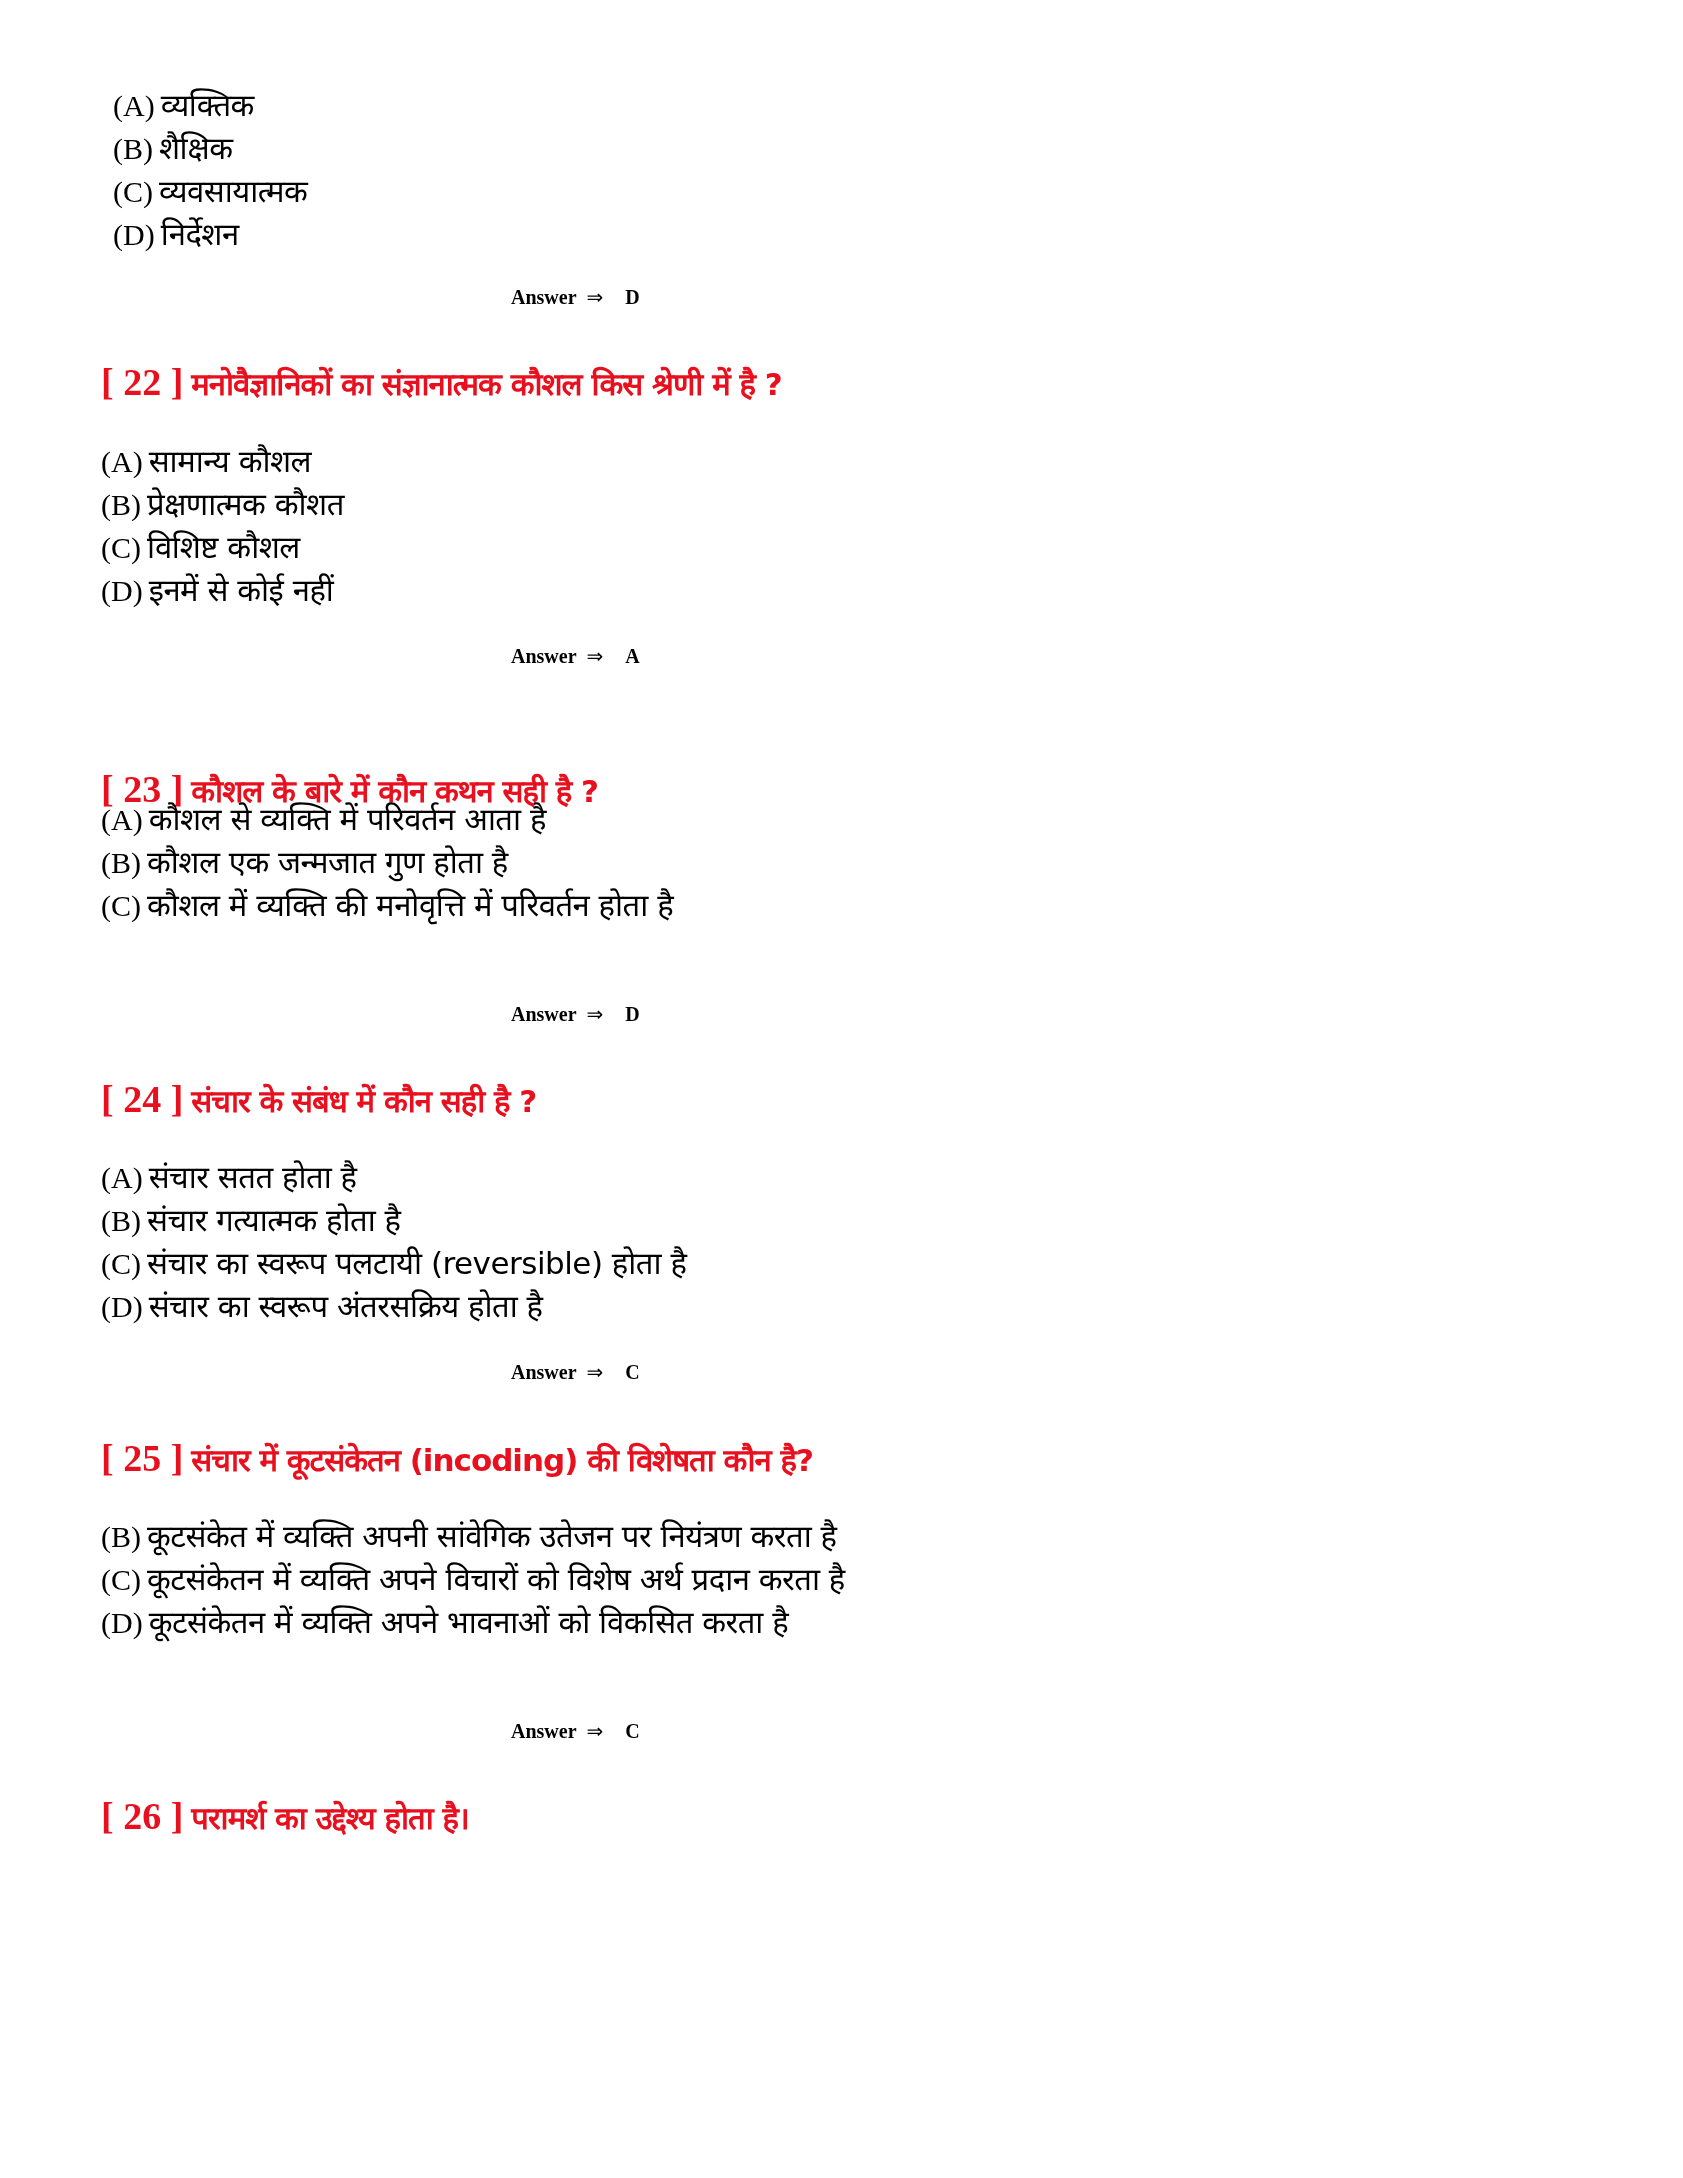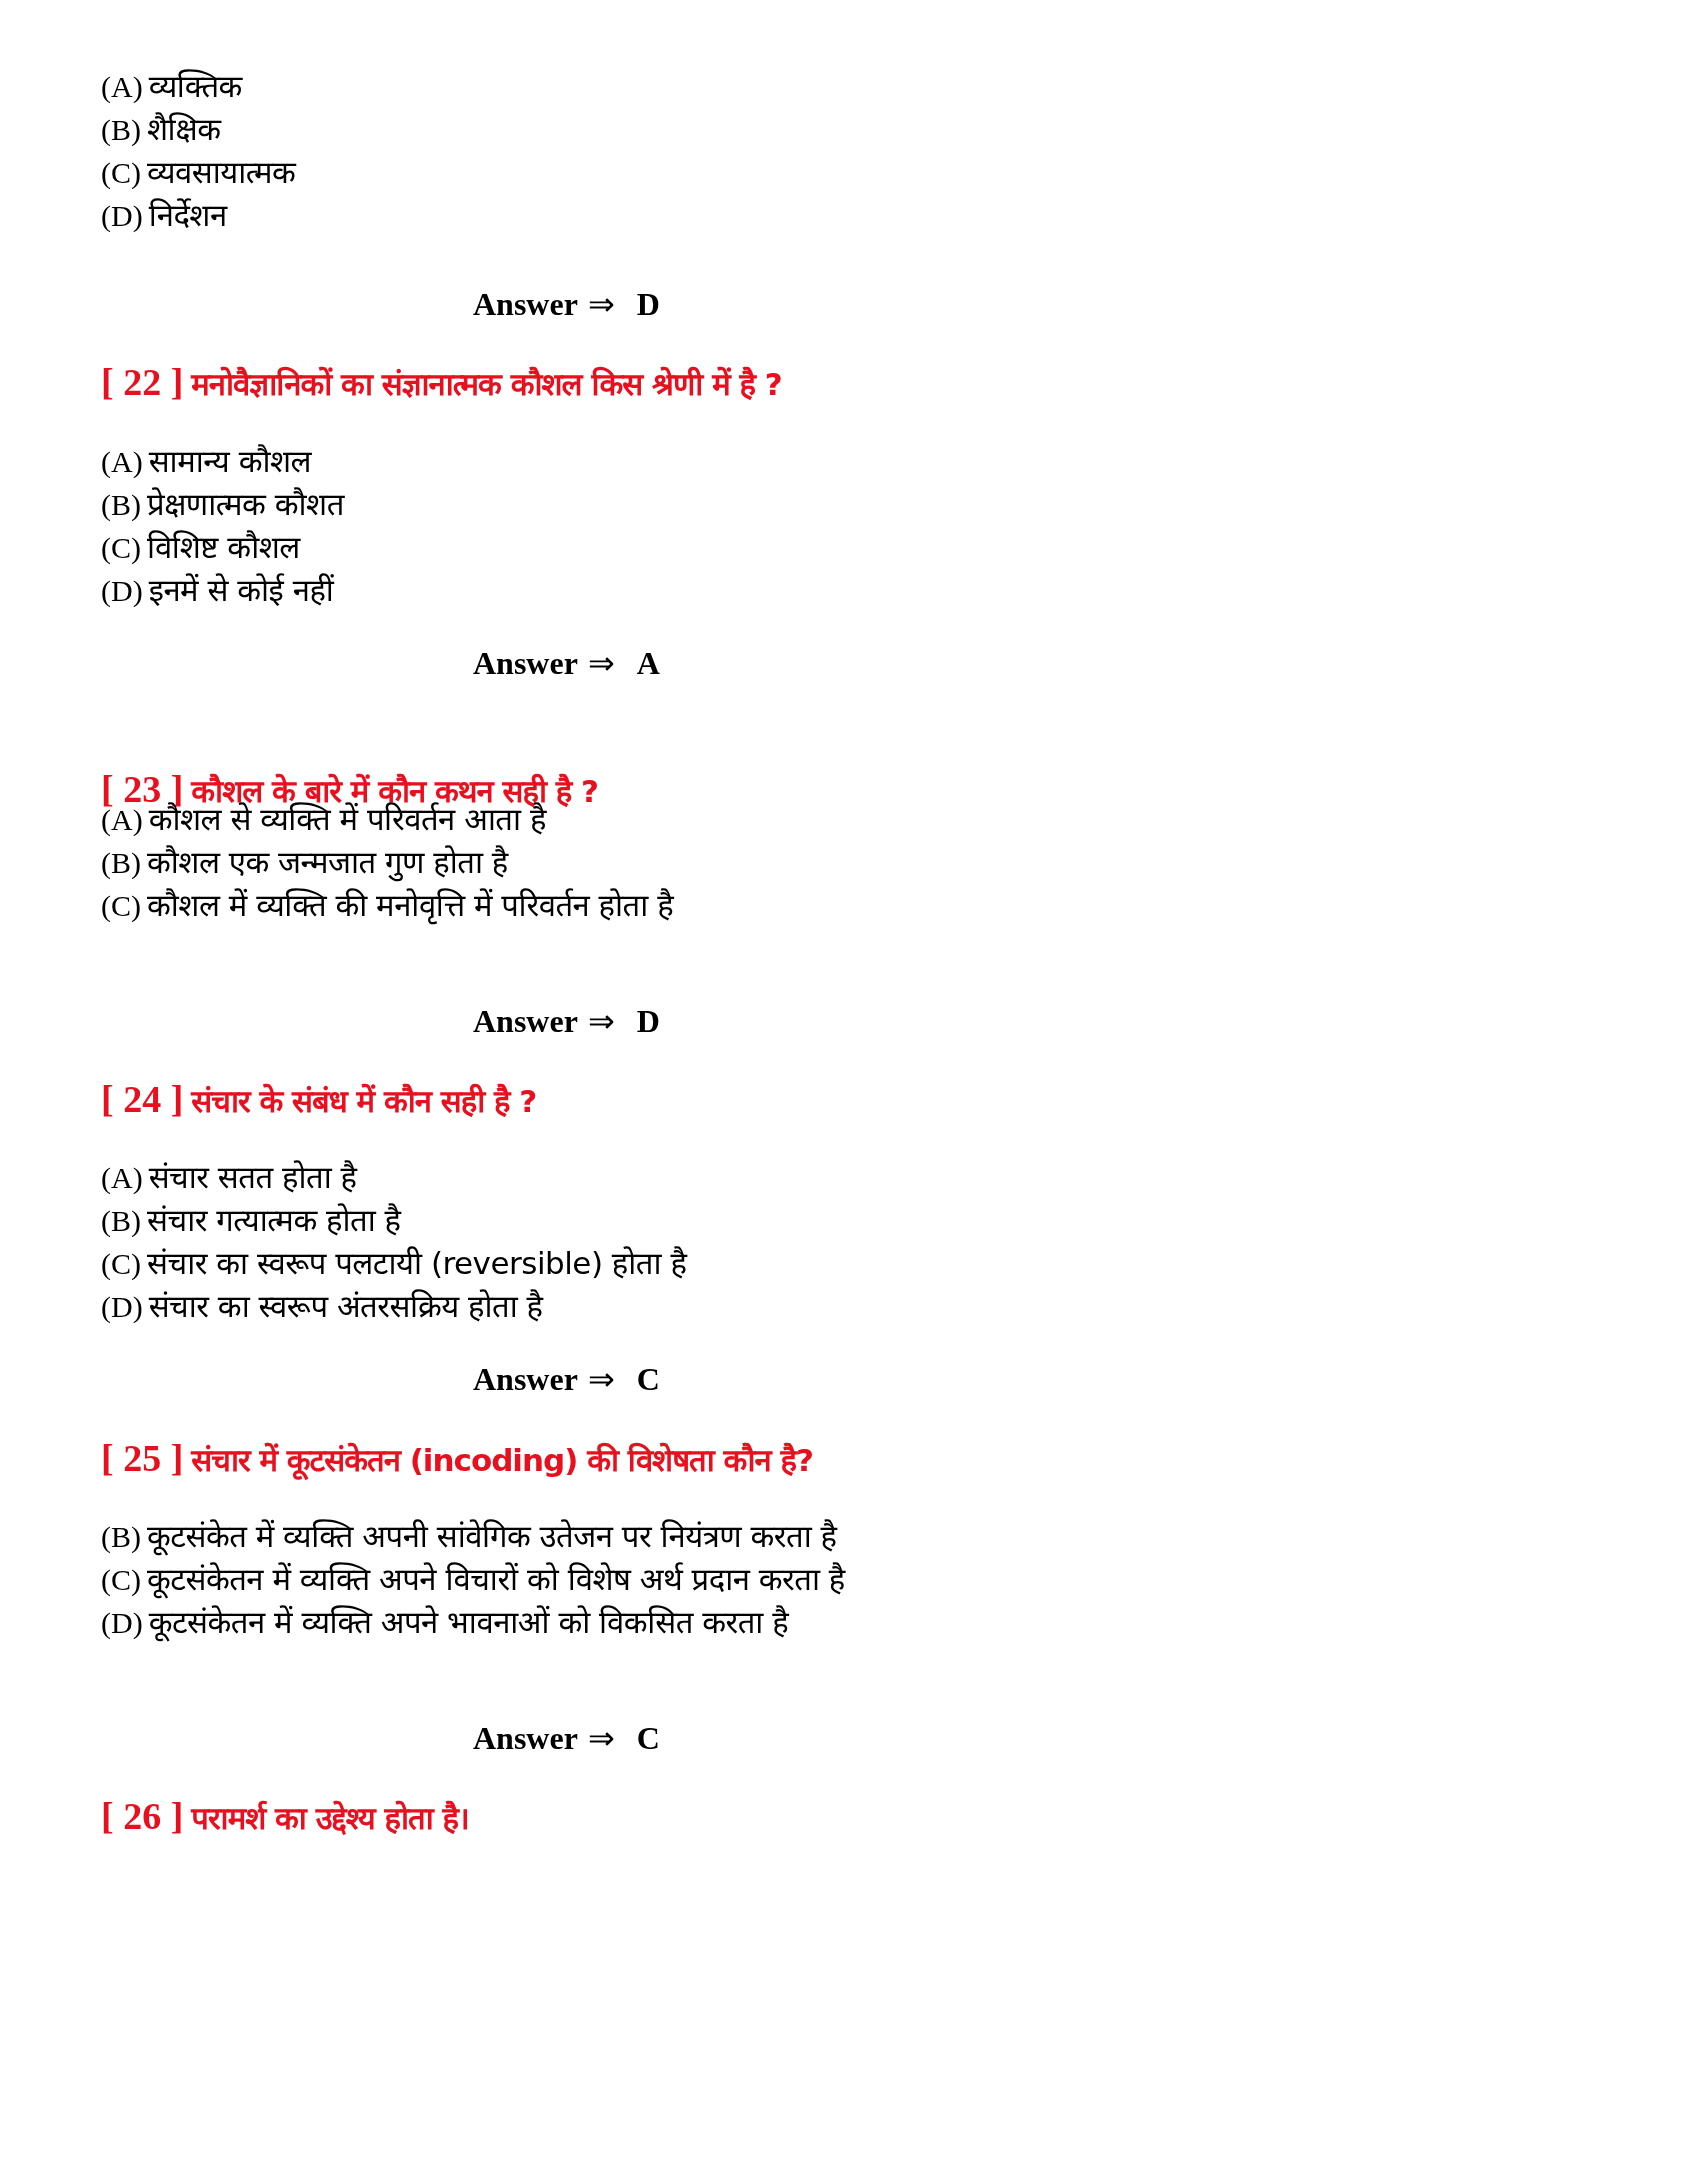--- a/index.html
+++ b/index.html
@@ -40,24 +40,24 @@
       font-size: 30px;
       margin-right: 6px;
     }
     .option .opt-text {
       font-family: "DejaVu Sans", sans-serif;
       font-size: 31px;
       letter-spacing: -0.5px;
     }
     .answer {
       position: absolute;
-      left: 473px;
+      left: 511px;
       font-family: "Liberation Serif", serif;
       font-weight: bold;
-      font-size: 32px;
+      font-size: 20px;
       white-space: nowrap;
       text-align: center;
     }
     .answer .arrow {
       font-weight: normal;
       margin: 0 22px 0 10px;
     }
     .question {
       position: absolute;
       left: 101px;
@@ -75,21 +75,21 @@
       font-size: 31px;
       letter-spacing: -1px;
       text-align: right;
     }
   </style>
 </head>
 <body>
 
 <div class="page">
 
-  <ul class="options" style="top:65px;">
+  <ul class="options" style="top:84px;margin-left:12px;">
     <li class="option"><span class="opt-key">(A)</span><span class="opt-text">व्यक्तिक</span></li>
     <li class="option"><span class="opt-key">(B)</span><span class="opt-text">शैक्षिक</span></li>
     <li class="option"><span class="opt-key">(C)</span><span class="opt-text">व्यवसायात्मक</span></li>
     <li class="option"><span class="opt-key">(D)</span><span class="opt-text">निर्देशन</span></li>
   </ul>
   <div class="answer" style="top:285px;">
     <span>Answer</span><span class="arrow">⇒</span><span>D</span>
   </div>
 
   <div class="question" style="top:360px;">

